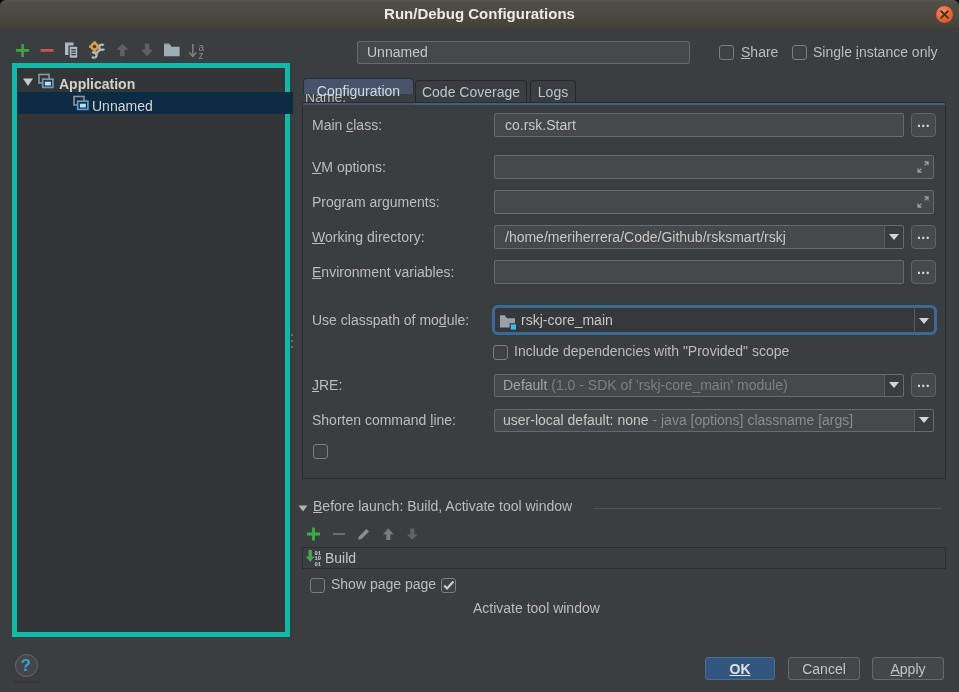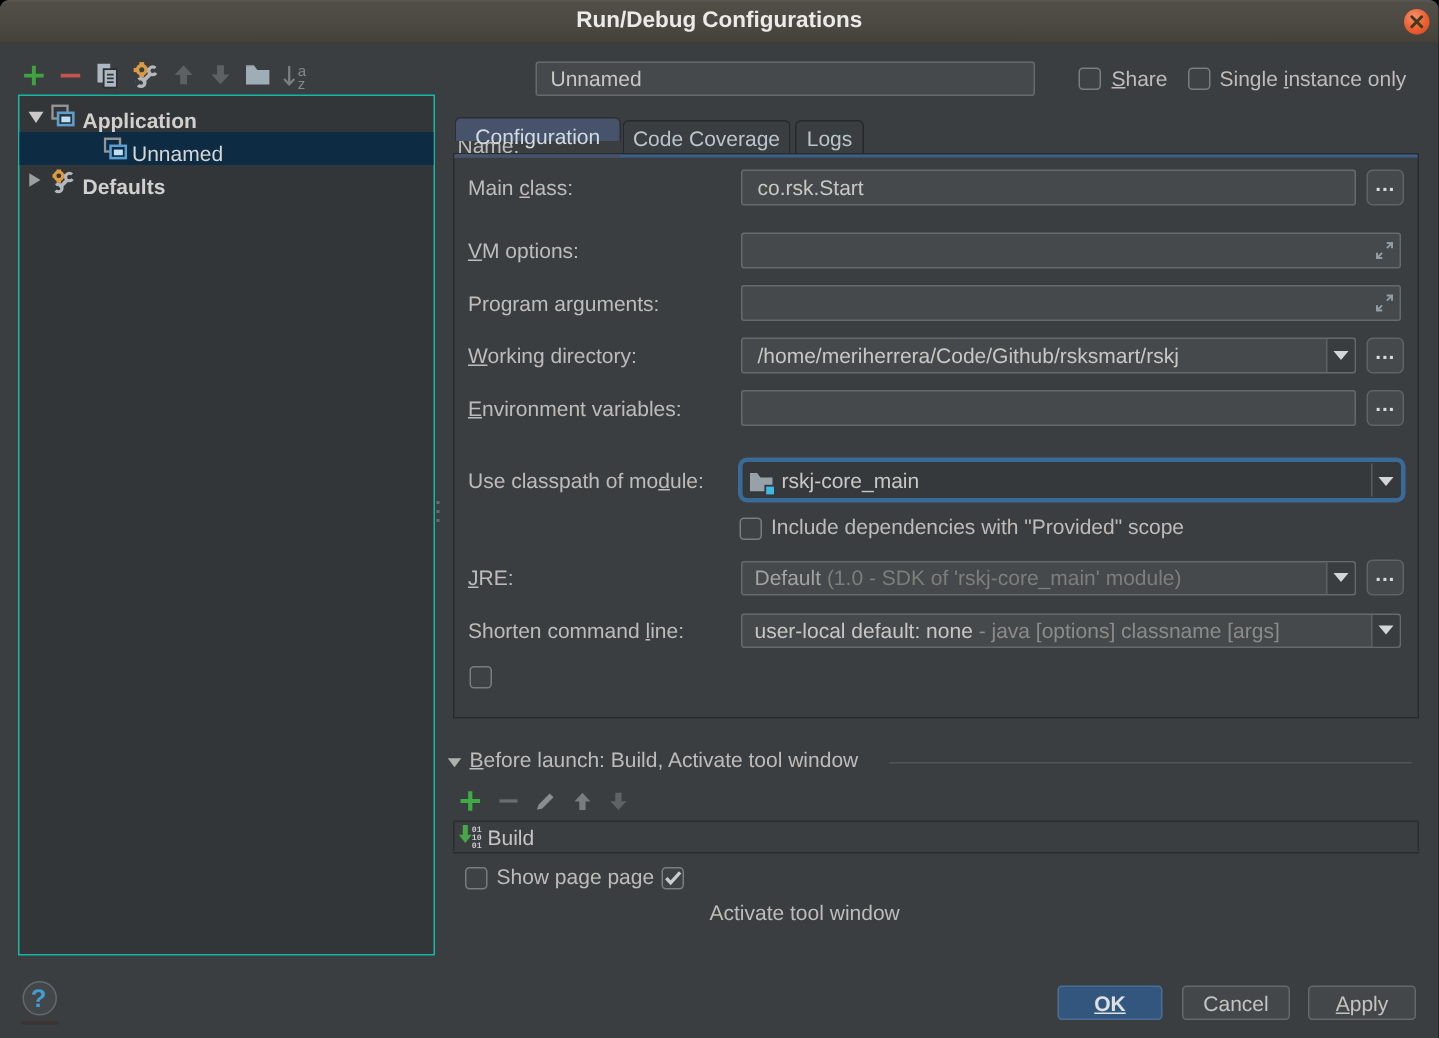--- a/index.html
+++ b/index.html
@@ -3,21 +3,21 @@
 <meta charset="utf-8">
 <style>
 * { margin:0; padding:0; box-sizing:border-box; }
 html,body { width:959px; height:692px; background:#000; overflow:hidden; }
 body { font-family:"Liberation Sans", sans-serif; font-size:14px; color:#bdbcba; }
 #dlg { position:absolute; left:0; top:0; width:959px; height:692px; background:#3b3e41; border-radius:6px 6px 0 0; overflow:hidden; }
 .abs { position:absolute; }
 #titlebar { left:0; top:0; width:959px; height:29px; background:linear-gradient(#595750,#504e47 8%,#4b4942 55%,#444139 96%,#3b3933); }
 #title { width:100%; text-align:center; top:4.5px; color:#eceae7; font-weight:bold; font-size:15px; }
 #closebtn { left:936px; top:6px; width:17px; height:17px; border-radius:50%; background:radial-gradient(circle at 40% 32%, #f4916d, #ec6234 50%, #e05126 80%, #d24a20); }
-#treebox { left:12px; top:63px; width:278px; height:574px; background:#333639; border:1px solid #14b8a6; }
+#treebox { left:12px; top:63px; width:278px; height:574px; background:#333639; border:5px solid #14b8a6; }
 .trow { position:absolute; left:0; width:276px; height:22px; line-height:22px; }
 .field { position:absolute; background:#45494b; border:1px solid #666a6d; border-radius:2px; }
 .ftext { position:absolute; color:#c9c7c4; white-space:pre; }
 .dots { position:absolute; width:25px; height:24px; background:#45494b; border:1px solid #5f6365; border-radius:4px; color:#d8dbdd; text-align:center; line-height:16px; font-weight:bold; letter-spacing:0.5px; }
 .lab { position:absolute; color:#bdbcba; white-space:pre; }
 u { text-decoration:underline; }
 .tab { position:absolute; border:1.5px solid #26282b; border-bottom:none; border-radius:4px 4px 0 0; text-align:center; background:#3b3e41; color:#bcc3ca; }
 #tabsel { background:#46536a; border-color:#2b2e33; color:#d3dae2; }
 .cb { position:absolute; width:15px; height:15px; background:#3e4245; border:1.5px solid #797d7f; border-radius:3px; }
 .btn { position:absolute; height:23px; background:#43474a; border:1px solid #65696b; border-radius:3px; color:#c5c3c0; text-align:center; line-height:22px; }
@@ -84,41 +84,20 @@
       <span class="abs" style="left:42px;top:3px;font-weight:bold;color:#d2d0cd;">Application</span>
     </div>
     <div class="trow" style="top:24px;background:#0d2b42;">
       <svg class="abs" style="left:56px;top:3px" width="16" height="16">
         <rect x="1" y="1.5" width="10" height="8.5" fill="none" stroke="#949494" stroke-width="1.6"></rect>
         <rect x="4.7" y="6.2" width="10.2" height="8.2" fill="#11283c" stroke="#5c9fd0" stroke-width="1.7"></rect>
         <rect x="6.9" y="8.7" width="6" height="3.8" fill="#b9e0f8"></rect>
       </svg>
       <span class="abs" style="left:75px;top:3px;color:#d6d6d6;">Unnamed</span>
     </div>
-    <div class="trow" style="top:46px;">
-      <svg class="abs" style="left:4px;top:4px" width="12" height="12">
-          <path d="M2.5 1.5 L10 6 L2.5 10.5 Z" fill="#9b9fa1"></path>
-        </svg>
-      <svg class="abs" style="left:22px;top:3px" width="17" height="17">
-        <rect x="2.7" y="-0.5" width="3" height="2" fill="#dc9a42"></rect>
-        <rect x="2.7" y="6.9" width="3" height="2" fill="#dc9a42"></rect>
-        <rect x="-0.8" y="3" width="2" height="2.6" fill="#dc9a42"></rect>
-        <rect x="6.7" y="3" width="2" height="2.6" fill="#dc9a42"></rect>
-        <circle cx="4.2" cy="4.2" r="3.7" fill="#dc9a42"></circle>
-        <circle cx="4.2" cy="4.2" r="1.6" fill="#333639"></circle>
-        <g stroke="#b3b8bc" fill="none">
-          <path d="M4.8 12 L9.6 7.2" stroke-width="2.5"></path>
-          <circle cx="11.2" cy="5" r="2.5" stroke-width="2.1"></circle>
-          <path d="M11.2 5 L15.2 1 L15.2 7.6 Z" fill="#333639" stroke="none"></path>
-          <circle cx="3.9" cy="12.3" r="2.5" stroke-width="2.1"></circle>
-          <path d="M3.9 12.3 L-0.8 16.6 L1 9 Z" fill="#333639" stroke="none"></path>
-        </g>
-      </svg>
-      <span class="abs" style="left:42px;top:3px;font-weight:bold;color:#d2d0cd;">Defaults</span>
-    </div>
   </div>
 
   <span class="lab" style="left:305px;top:44px;margin-top:45px;"><u>N</u>ame:</span>
   <div class="field" style="left:357px;top:41px;width:333px;height:23px;"></div>
   <span class="ftext" style="left:367px;top:44px;">Unnamed</span>
   <div class="cb" style="left:719px;top:45px;"></div>
   <span class="lab" style="left:741px;top:44px;"><u>S</u>hare</span>
   <div class="cb" style="left:792px;top:45px;"></div>
   <span class="lab" style="left:813px;top:44px;">Single <u>i</u>nstance only</span>
 

